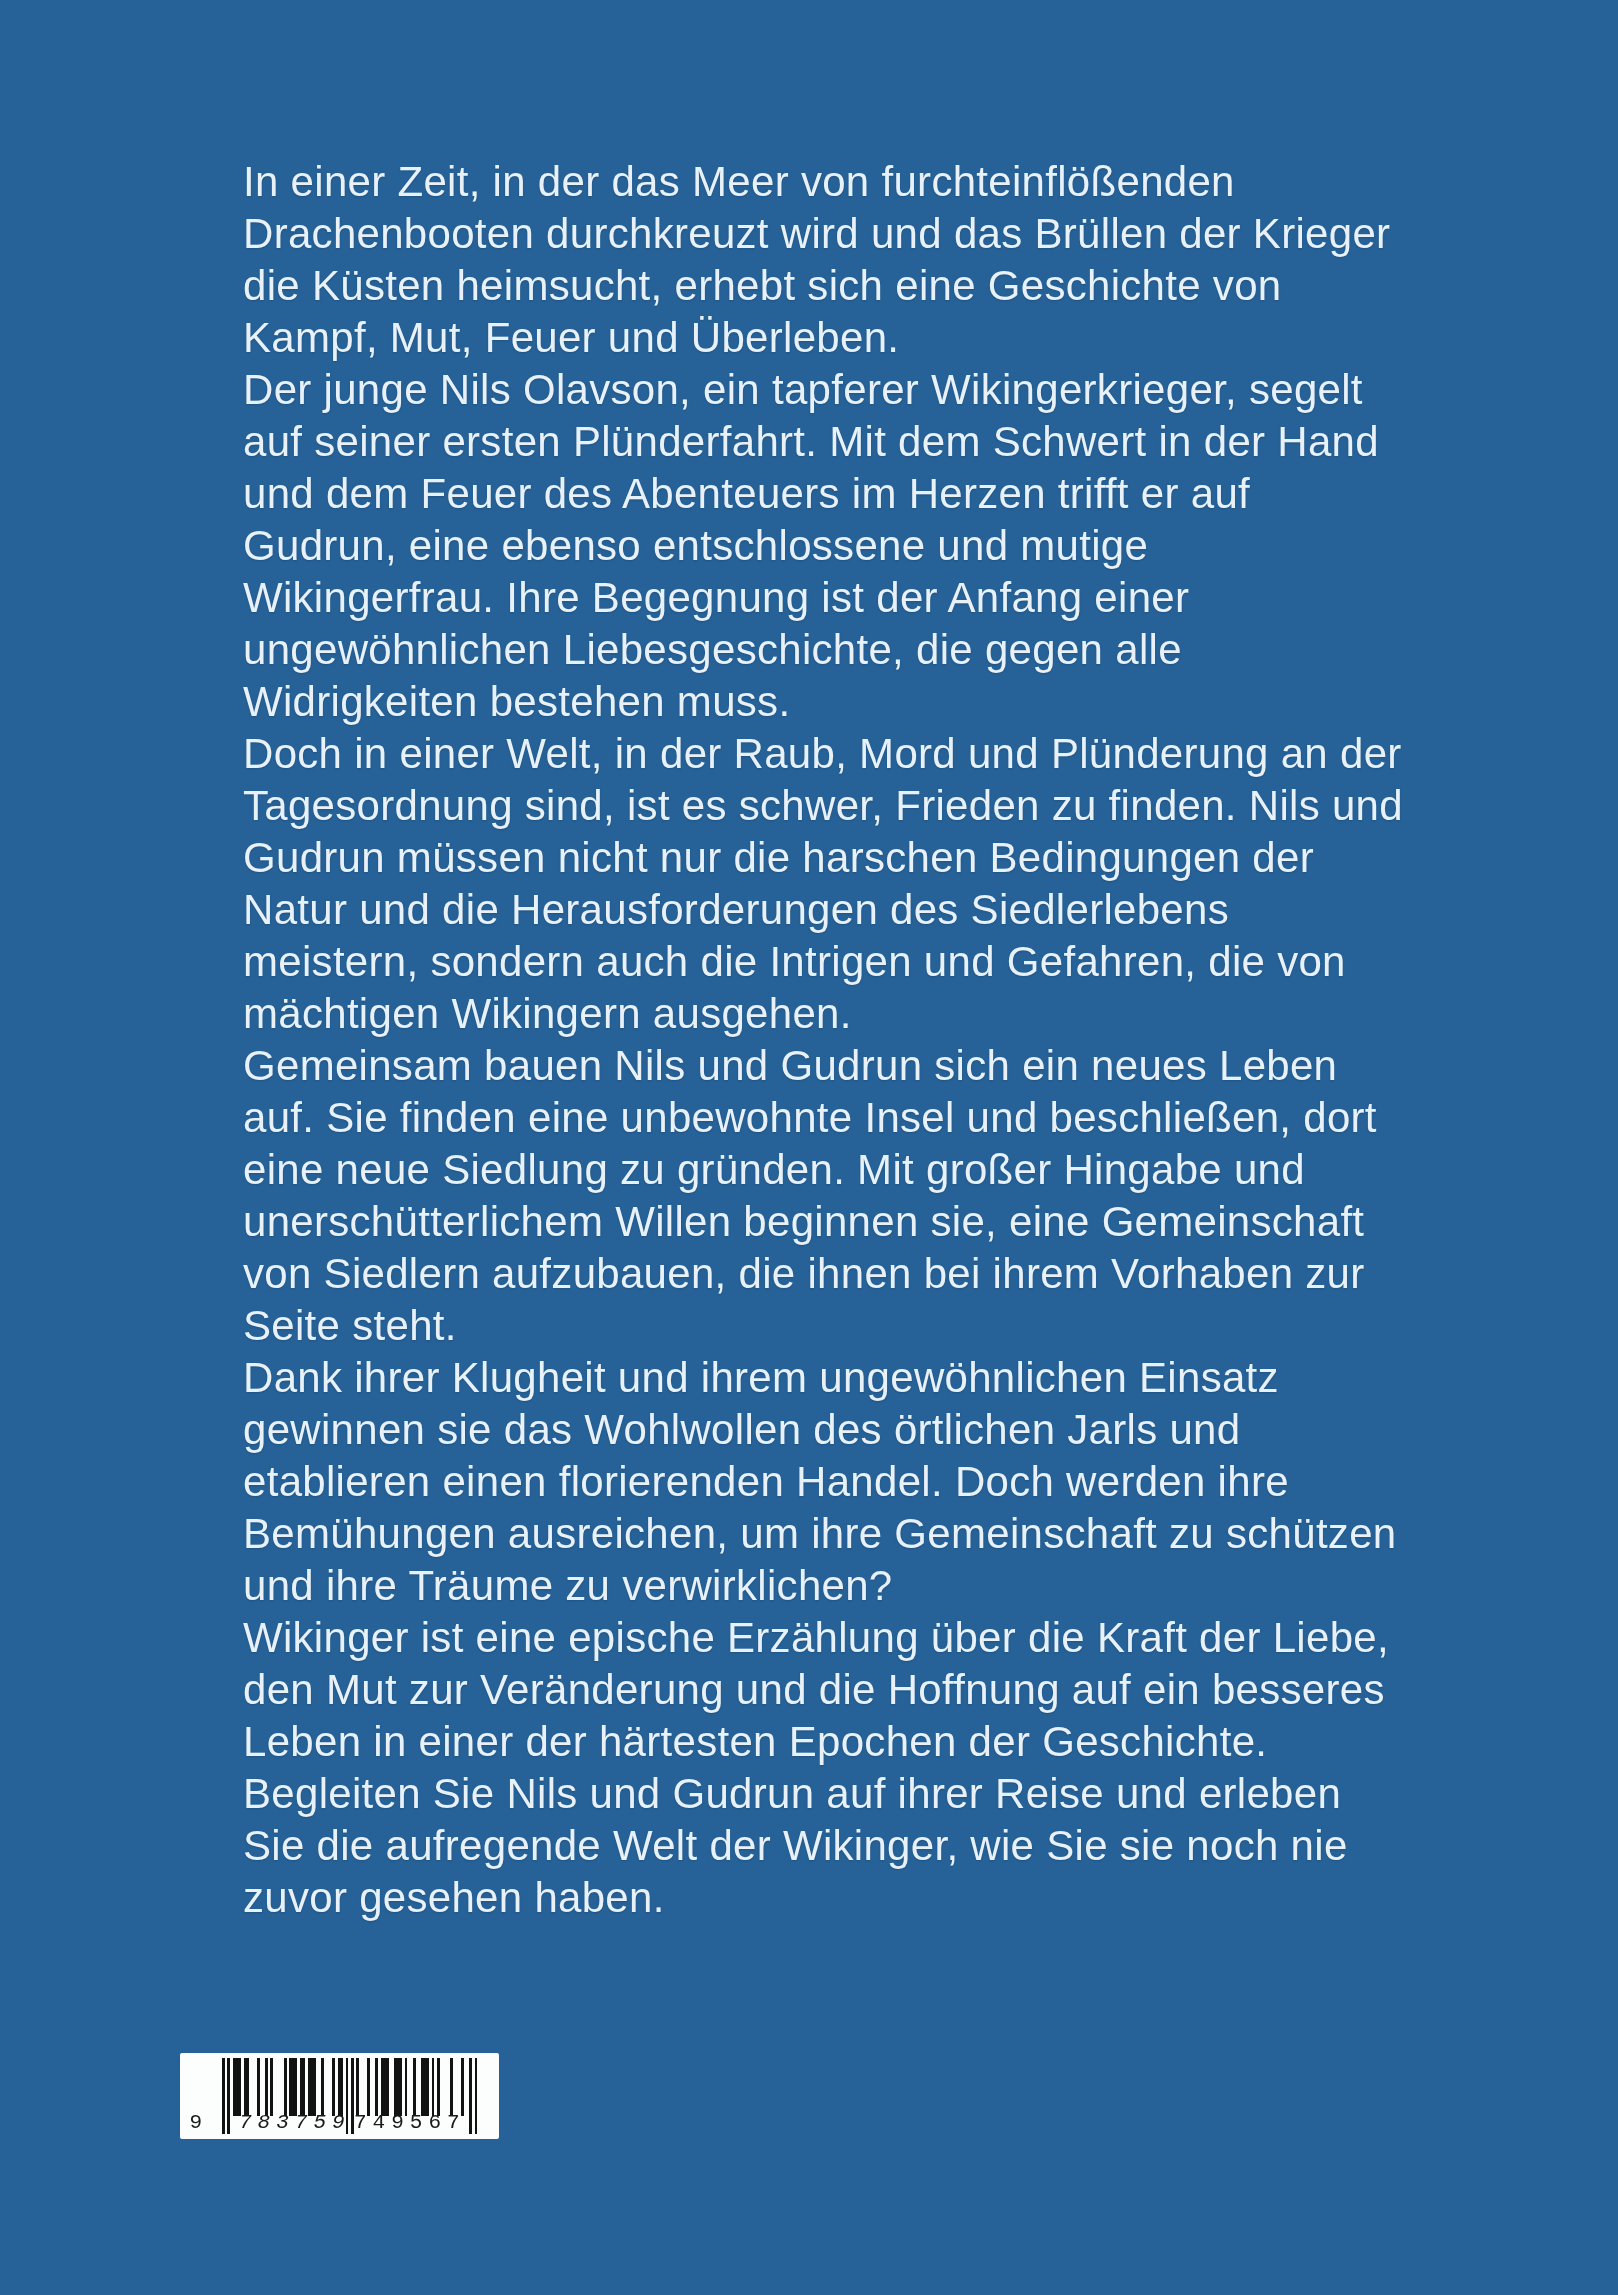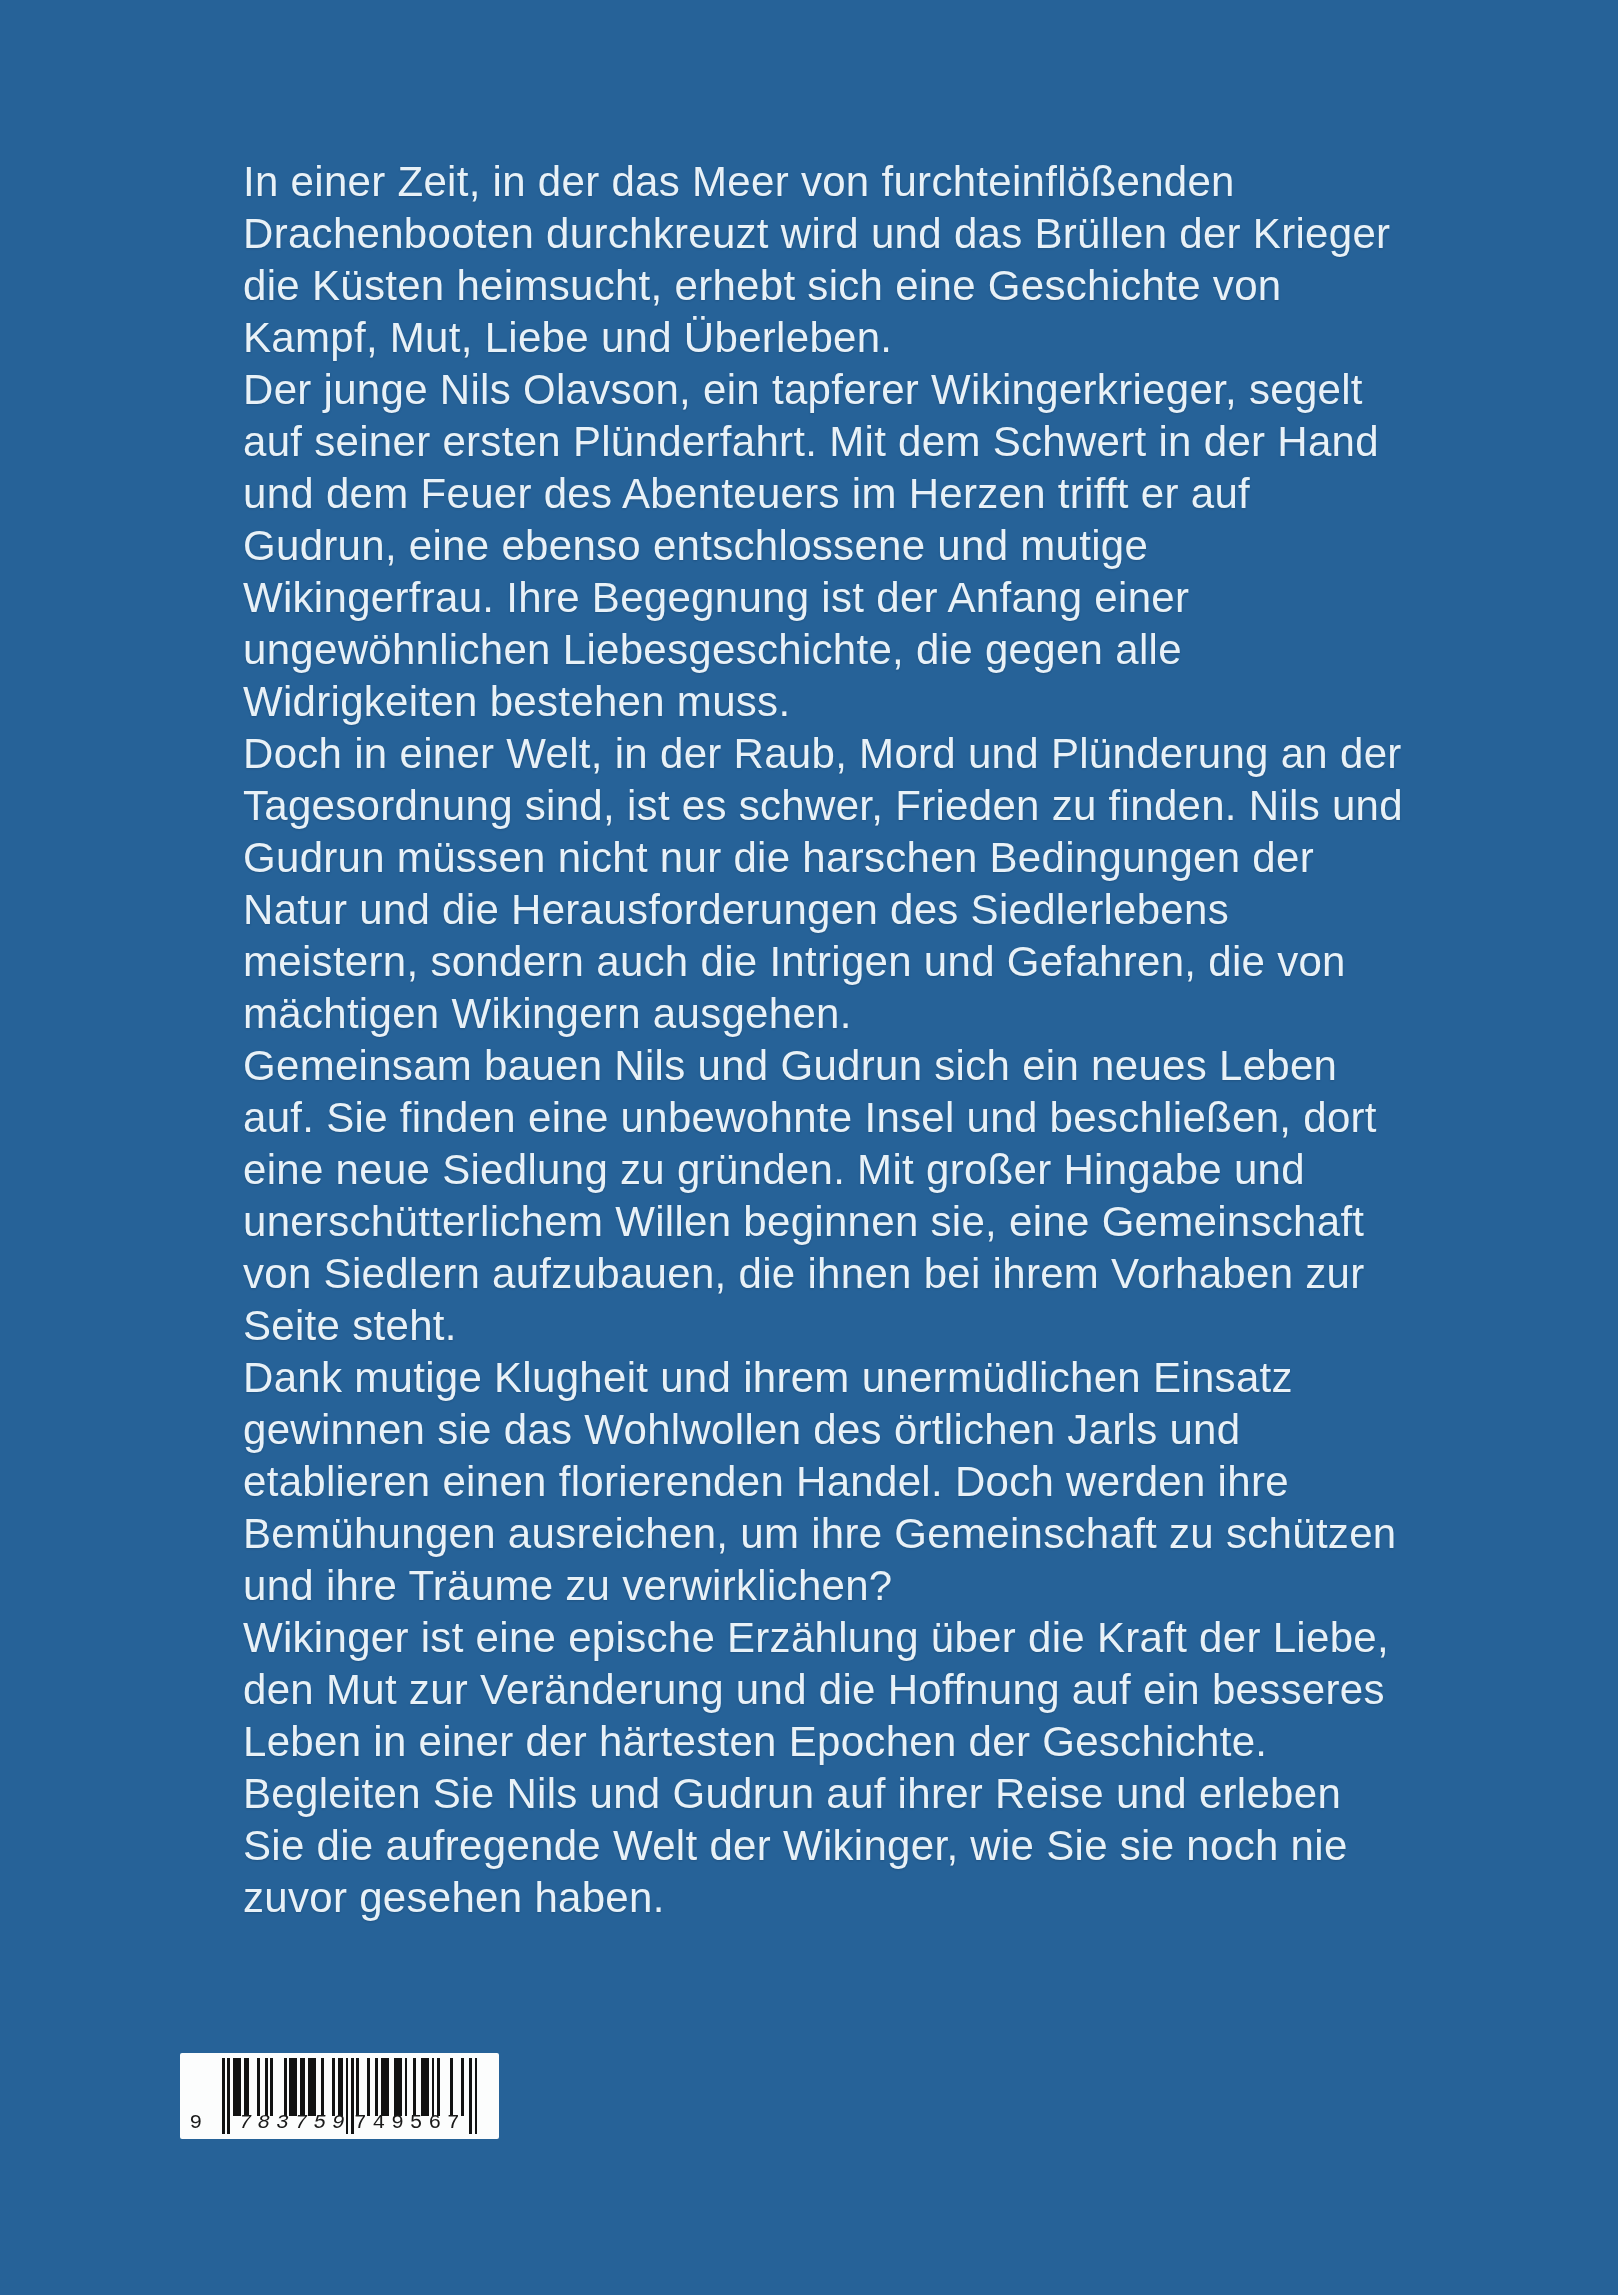--- a/index.html
+++ b/index.html
@@ -56,25 +56,25 @@
   .bcd.lead{left:9.4px;letter-spacing:0;}
   .bcd.g1{left:59px;letter-spacing:6px;font-style:italic;}
   .bcd.g2{left:174px;letter-spacing:6px;}
 </style>
 </head>
 <body>
 
 <div class="page">
 
   <div class="blurb">
-      <p>In einer Zeit, in der das Meer von furchteinflößenden Drachenbooten durchkreuzt wird und das Brüllen der Krieger die Küsten heimsucht, erhebt sich eine Geschichte von Kampf, Mut, Liebe und Überleben.</p>
+      <p>In einer Zeit, in der das Meer von furchteinflößenden Drachenbooten durchkreuzt wird und das Brüllen der Krieger die Küsten heimsucht, erhebt sich eine Geschichte von Kampf, Mut, Feuer und Überleben.</p>
       <p>Der junge Nils Olavson, ein tapferer Wikingerkrieger, segelt auf seiner ersten Plünderfahrt. Mit dem Schwert in der Hand und dem Feuer des Abenteuers im Herzen trifft er auf Gudrun, eine ebenso entschlossene und mutige Wikingerfrau. Ihre Begegnung ist der Anfang einer ungewöhnlichen Liebesgeschichte, die gegen alle Widrigkeiten bestehen muss.</p>
       <p>Doch in einer Welt, in der Raub, Mord und Plünderung an der Tagesordnung sind, ist es schwer, Frieden zu finden. Nils und Gudrun müssen nicht nur die harschen Bedingungen der Natur und die Herausforderungen des Siedlerlebens meistern, sondern auch die Intrigen und Gefahren, die von mächtigen Wikingern ausgehen.</p>
       <p>Gemeinsam bauen Nils und Gudrun sich ein neues Leben auf. Sie finden eine unbewohnte Insel und beschließen, dort eine neue Siedlung zu gründen. Mit großer Hingabe und unerschütterlichem Willen beginnen sie, eine Gemeinschaft von Siedlern aufzubauen, die ihnen bei ihrem Vorhaben zur Seite steht.</p>
-      <p>Dank mutige Klugheit und ihrem unermüdlichen Einsatz gewinnen sie das Wohlwollen des örtlichen Jarls und etablieren einen florierenden Handel. Doch werden ihre Bemühungen ausreichen, um ihre Gemeinschaft zu schützen und ihre Träume zu verwirklichen?</p>
+      <p>Dank ihrer Klugheit und ihrem ungewöhnlichen Einsatz gewinnen sie das Wohlwollen des örtlichen Jarls und etablieren einen florierenden Handel. Doch werden ihre Bemühungen ausreichen, um ihre Gemeinschaft zu schützen und ihre Träume zu verwirklichen?</p>
       <p>Wikinger ist eine epische Erzählung über die Kraft der Liebe, den Mut zur Veränderung und die Hoffnung auf ein besseres Leben in einer der härtesten Epochen der Geschichte. Begleiten Sie Nils und Gudrun auf ihrer Reise und erleben Sie die aufregende Welt der Wikinger, wie Sie sie noch nie zuvor gesehen haben.</p>
     </div>
 
   <div class="barcode-box">
     <div class="bars">
         <div class="module bar guard"></div>
         <div class="module guard"></div>
         <div class="module bar guard"></div>
         <div class="module"></div>
         <div class="module bar"></div>

